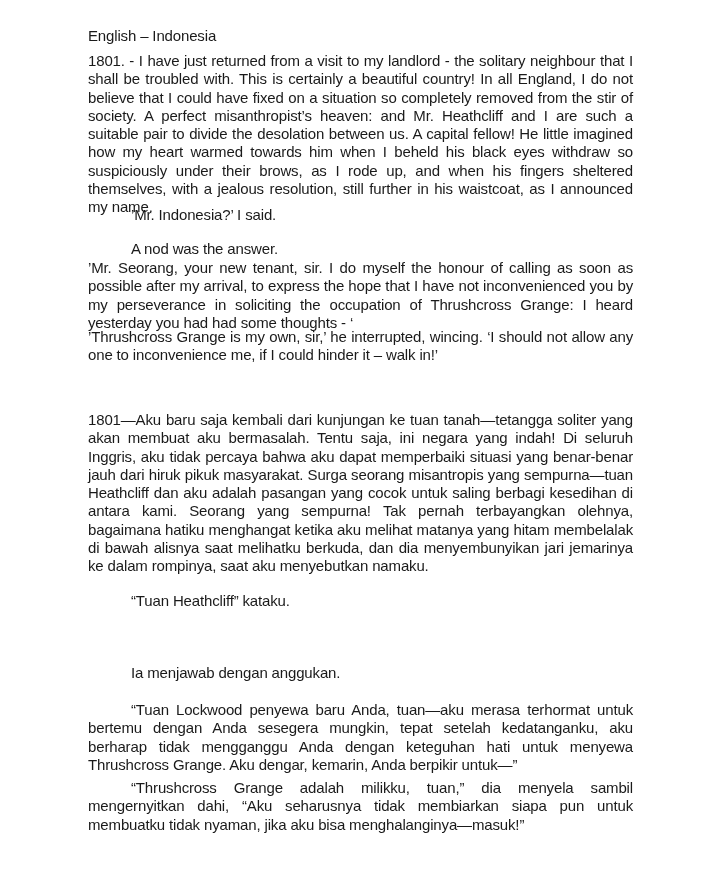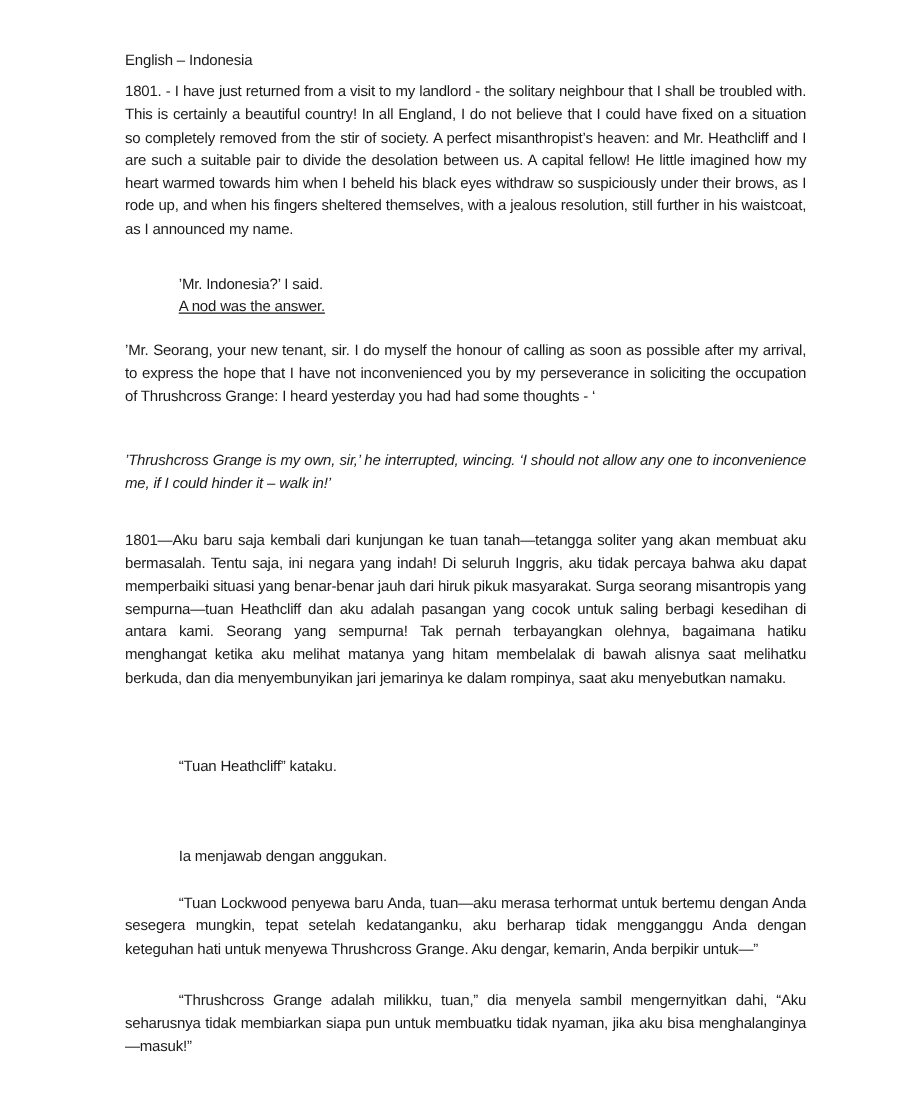--- a/index.html
+++ b/index.html
@@ -18,46 +18,46 @@
     .page {
       position: absolute;
       left: 88px;
       top: 0;
       width: 545px;
     }
     .p {
       position: absolute;
       left: 0;
       width: 545px;
-      font-size: 12px;
+      font-size: 15px;
       line-height: 18.3px;
       text-align: justify;
       letter-spacing: -0.15px;
-      margin: 12px;
+      margin: 0;
     }
     .p.left { text-align: left; }
     .indent-block { padding-left: 43px; width: 502px; }
     .first-indent { text-indent: 43px; }
   </style>
 </head>
 <body>
 
 <div class="page">
 
   <p class="p left" style="top:27px;">English – Indonesia</p>
 
   <p class="p" style="top:52px;">1801. - I have just returned from a visit to my landlord - the solitary neighbour that I shall be troubled with. This is certainly a beautiful country! In all England, I do not believe that I could have fixed on a situation so completely removed from the stir of society. A perfect misanthropist’s heaven: and Mr. Heathcliff and I are such a suitable pair to divide the desolation between us. A capital fellow! He little imagined how my heart warmed towards him when I beheld his black eyes withdraw so suspiciously under their brows, as I rode up, and when his fingers sheltered themselves, with a jealous resolution, still further in his waistcoat, as I announced my name.</p>
 
   <p class="p left indent-block" style="top:206px;">’Mr. Indonesia?’ I said.</p>
 
-  <p class="p left indent-block" style="top:224px;text-decoration:underline;">A nod was the answer.</p>
+  <p class="p left indent-block" style="top:240px;">A nod was the answer.</p>
 
   <p class="p" style="top:259px;">’Mr. Seorang, your new tenant, sir. I do myself the honour of calling as soon as possible after my arrival, to express the hope that I have not inconvenienced you by my perseverance in soliciting the occupation of Thrushcross Grange: I heard yesterday you had had some thoughts - ‘</p>
 
-  <p class="p" style="top:347px;font-style:italic;">’Thrushcross Grange is my own, sir,’ he interrupted, wincing. ‘I should not allow any one to inconvenience me, if I could hinder it – walk in!’</p>
+  <p class="p" style="top:328px;">’Thrushcross Grange is my own, sir,’ he interrupted, wincing. ‘I should not allow any one to inconvenience me, if I could hinder it – walk in!’</p>
 
   <p class="p" style="top:411px;">1801—Aku baru saja kembali dari kunjungan ke tuan tanah—tetangga soliter yang akan membuat aku bermasalah. Tentu saja, ini negara yang indah! Di seluruh Inggris, aku tidak percaya bahwa aku dapat memperbaiki situasi yang benar-benar jauh dari hiruk pikuk masyarakat. Surga seorang misantropis yang sempurna—tuan Heathcliff dan aku adalah pasangan yang cocok untuk saling berbagi kesedihan di antara kami. Seorang yang sempurna! Tak pernah terbayangkan olehnya, bagaimana hatiku menghangat ketika aku melihat matanya yang hitam membelalak di bawah alisnya saat melihatku berkuda, dan dia menyembunyikan jari jemarinya ke dalam rompinya, saat aku menyebutkan namaku.</p>
 
   <p class="p left indent-block" style="top:592px;">“Tuan Heathcliff” kataku.</p>
 
   <p class="p left indent-block" style="top:664px;">Ia menjawab dengan anggukan.</p>
 
   <p class="p first-indent" style="top:701px;">“Tuan Lockwood penyewa baru Anda, tuan—aku merasa terhormat untuk bertemu dengan Anda sesegera mungkin, tepat setelah kedatanganku, aku berharap tidak mengganggu Anda dengan keteguhan hati untuk menyewa Thrushcross Grange. Aku dengar, kemarin, Anda berpikir untuk—”</p>
 
   <p class="p first-indent" style="top:779px;">“Thrushcross Grange adalah milikku, tuan,” dia menyela sambil mengernyitkan dahi, “Aku seharusnya tidak membiarkan siapa pun untuk membuatku tidak nyaman, jika aku bisa menghalanginya—masuk!”</p>

